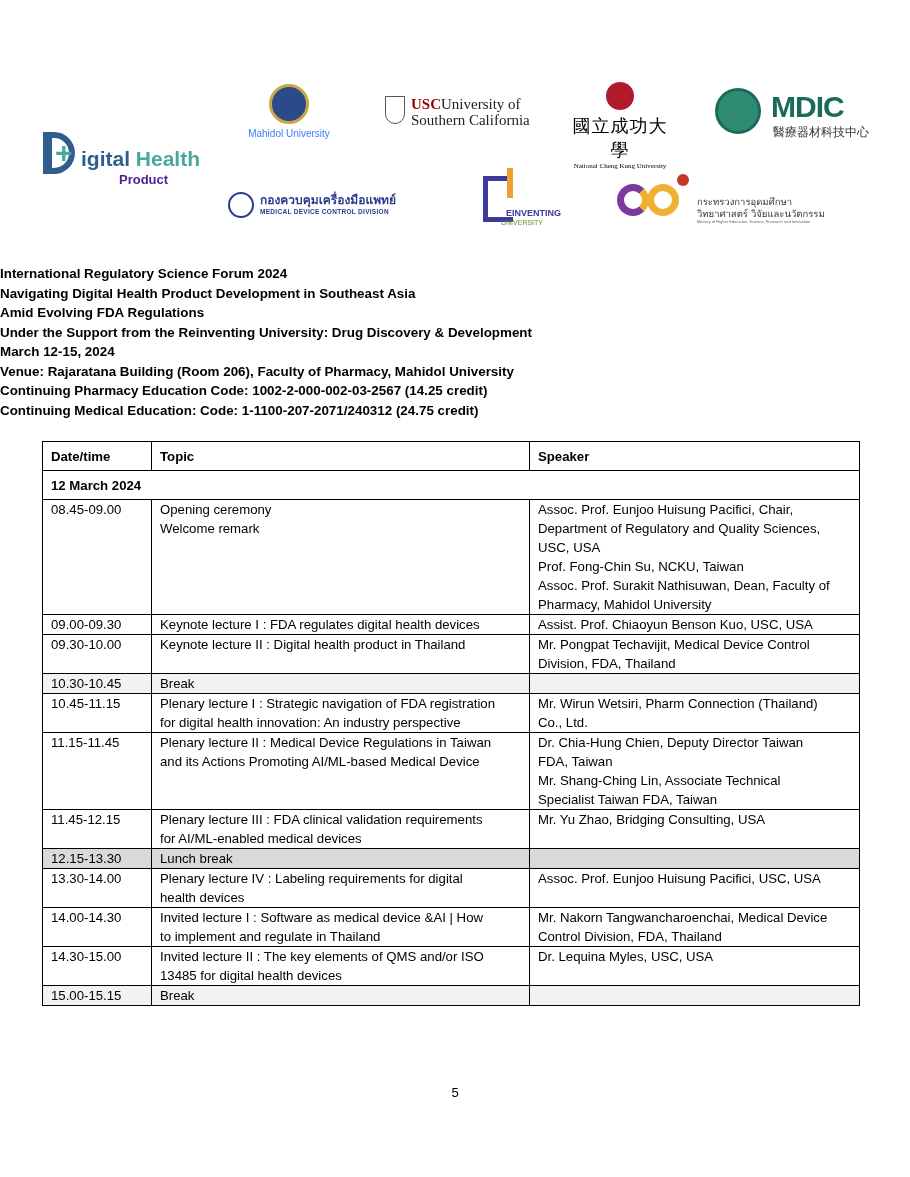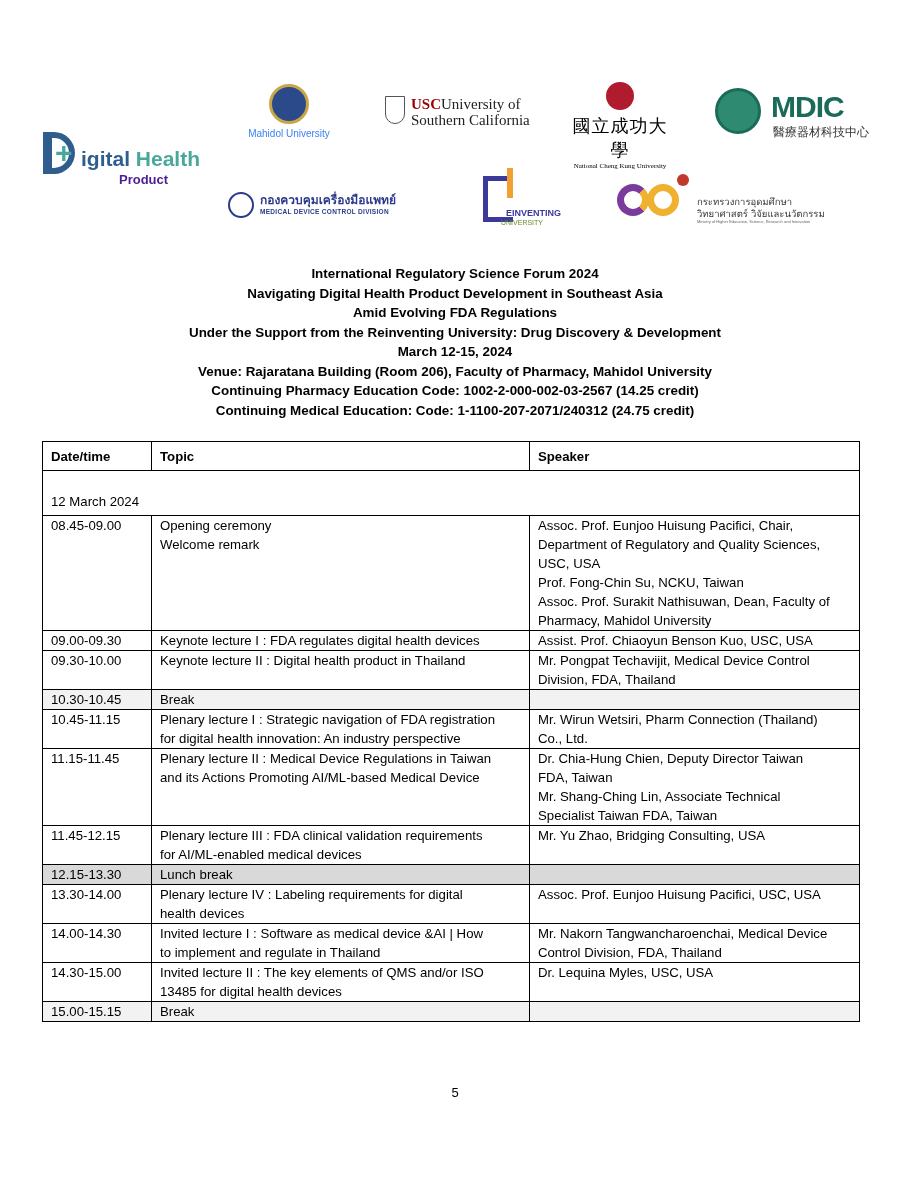--- a/index.html
+++ b/index.html
@@ -37,28 +37,28 @@
   .reinv .word { position:absolute; left:14px; top:40px; font:bold 9px "Liberation Sans", sans-serif; color:#3b3a9a;padding-left:9px; }
   .reinv .uni { position:absolute; left:18px; top:51px; font:7px "Liberation Sans", sans-serif; color:#6a8a2a; }
   .mhesi { left:617px; top:172px; width:200px; height:55px; }
   .mhesi .g1 { position:absolute; left:0; top:12px; width:32px; height:32px; border-radius:50%; border:7px solid #7a3b9a; border-right-color:#f0b030; box-sizing:border-box; }
   .mhesi .g2 { position:absolute; left:30px; top:12px; width:32px; height:32px; border-radius:50%; border:7px solid #f0b030; box-sizing:border-box; }
   .mhesi .dot { position:absolute; left:60px; top:2px; width:12px; height:12px; border-radius:50%; background:#c0392b; }
   .mhesi .th1, .mhesi .th2 { position:absolute; left:80px; font:9.5px "DejaVu Sans", sans-serif; color:#333; white-space:nowrap; }
   .mhesi .th1 { top:22px; } .mhesi .th2 { top:34px; }
   .mhesi .en { position:absolute; left:80px; top:47px; font:4px "Liberation Sans", sans-serif; color:#666; white-space:nowrap; }
 
-  .heading { position:absolute; left:0; top:264px; width:910px; text-align:center; font:bold 13.4px "Liberation Sans", sans-serif; line-height:19.5px; }
+  .heading { position:absolute; left:0; top:264px; width:910px; font:bold 13.4px "Liberation Sans", sans-serif; line-height:19.5px; }
   .heading div { white-space:nowrap; }
 
   table.sched { position:absolute; left:42px; top:441px; width:817px; border-collapse:collapse; font-size:13.2px; line-height:19px; table-layout:fixed; }
   table.sched td, table.sched th { border:1.5px solid #000; vertical-align:top; padding:0 8px; text-align:left; }
   table.sched th { font-weight:bold; text-align:left; height:28px; vertical-align:middle;margin-left:16px; }
   table.sched col.c1 { width:109px; } table.sched col.c2 { width:378px; } table.sched col.c3 { width:330px; }
-  tr.day td { font-weight:normal; height:28px; vertical-align:middle; padding-top:16px; }
+  tr.day td { font-weight:bold; height:28px; vertical-align:middle; padding-top:0; }
   tr.break td { background:#f2f2f2; }
   tr.lunch td { background:#d9d9d9; }
   .line { display:block; white-space:nowrap; }
   .pagenum { position:absolute; left:0; top:1085px; width:910px; text-align:center; font-size:13px; }
 </style>
 </head>
 <body>
 
 <div class="logos">
   <div class="logo dhp">

